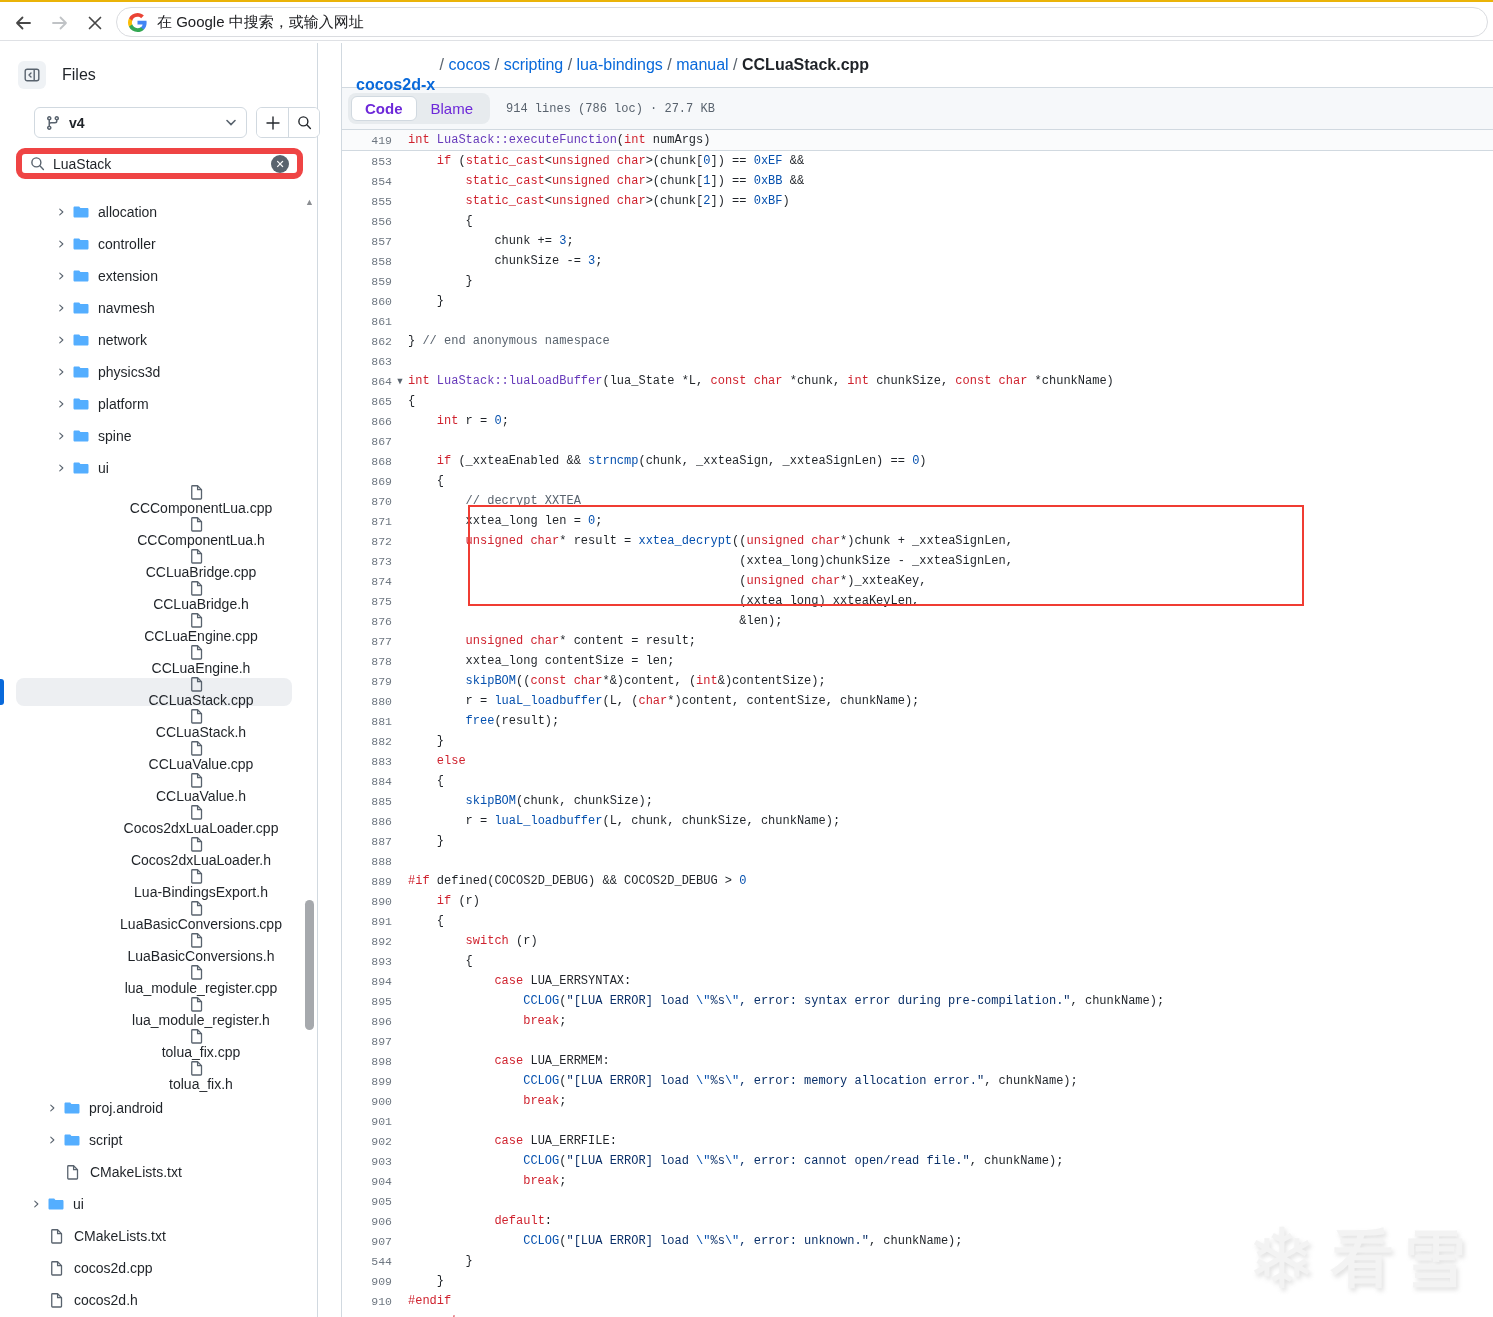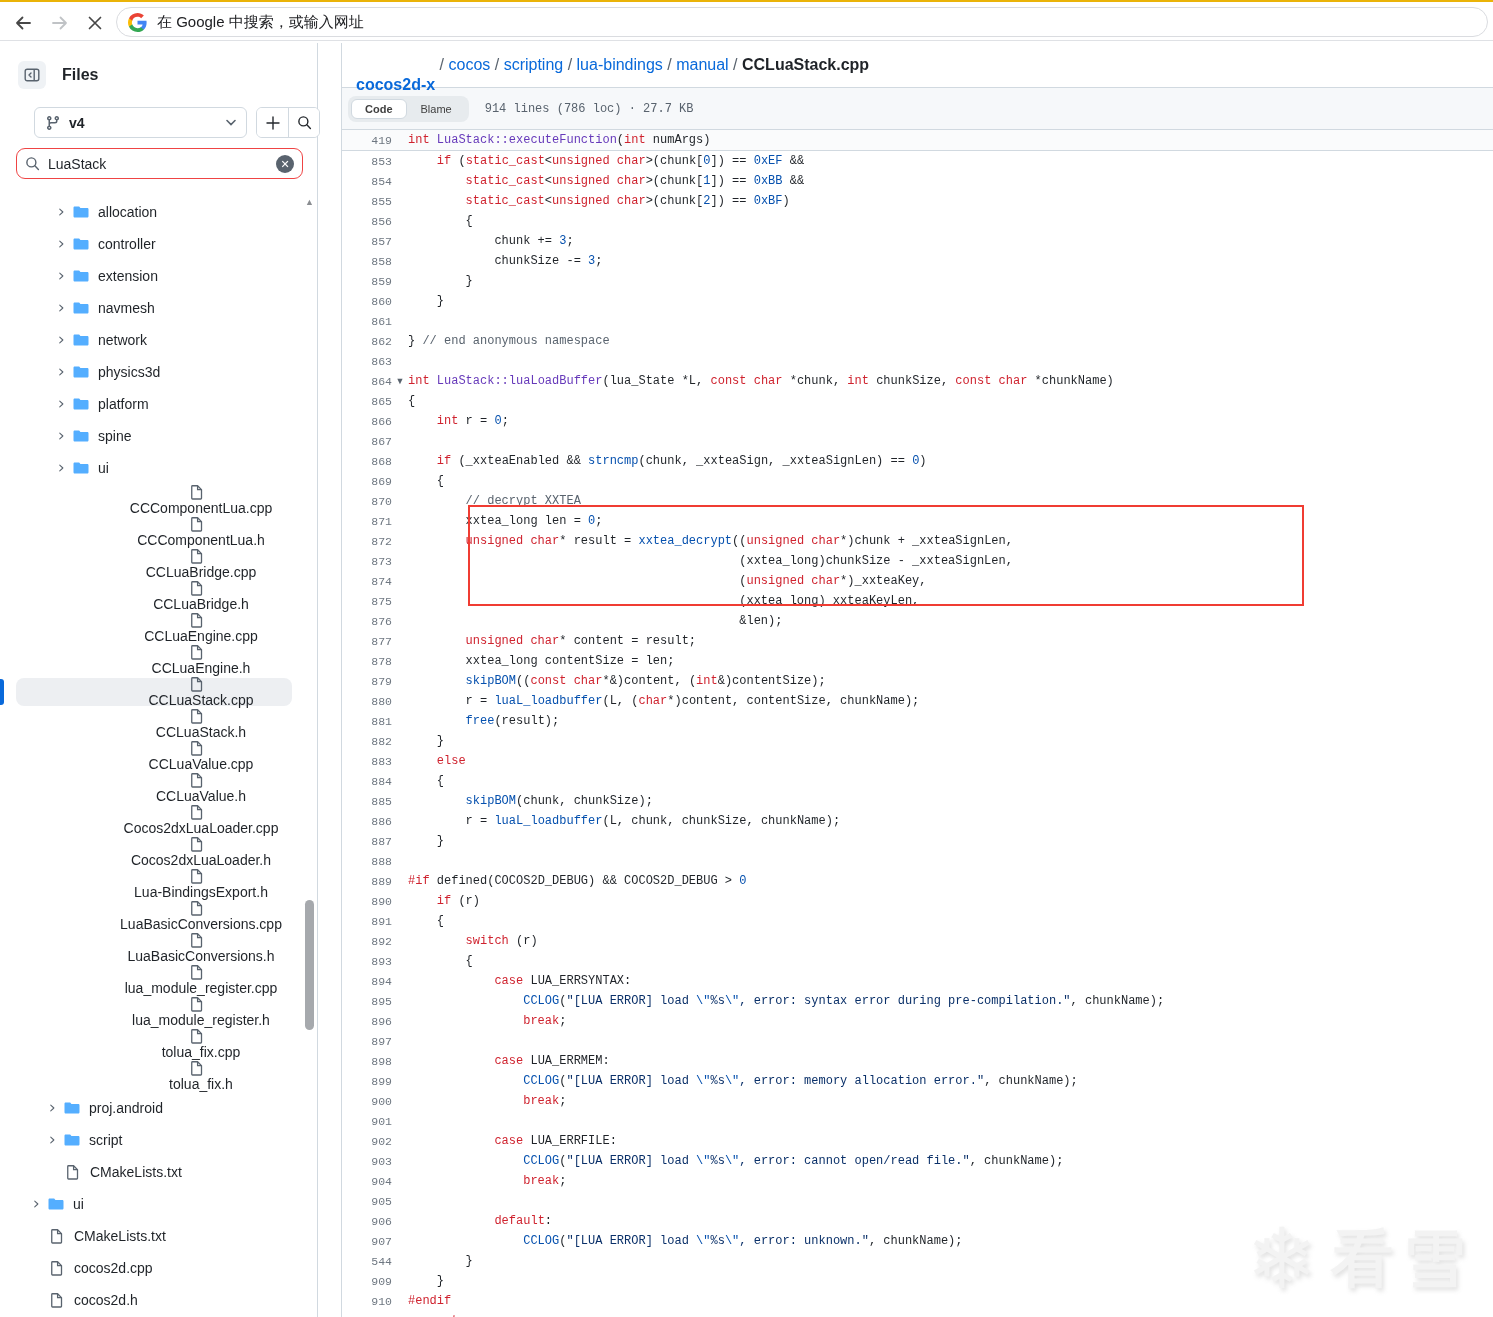--- a/index.html
+++ b/index.html
@@ -15,30 +15,30 @@
   .omnibox { position:absolute; left:116px; top:5px; width:1372px; height:30px; border:1px solid #dadce0;
              border-radius:15px; background:#fff; display:flex; align-items:center; padding-left:11px; }
   .omnibox .gtext { margin-left:10px; font-size:15px; color:#202124; }
 
   
   .sidebar { position:absolute; left:0; top:43px; width:318px; height:1274px; background:#fff;
              border-right:1px solid #d1d9e0; }
   .files-row { position:absolute; left:18px; top:18px; display:flex; align-items:center; gap:16px; }
   .panel-btn { width:28px; height:28px; background:#eff2f5; border-radius:6px; display:flex;
                align-items:center; justify-content:center; cursor:pointer; }
-  .files-title { font-size:16px; font-weight:bold; }
+  .files-title { font-size:16px; font-weight:normal; }
   .branch-row { position:absolute; left:34px; top:64px; height:31px; display:flex; }
   .branch-btn { width:213px; height:31px; border:1px solid #d1d9e0; border-radius:6px; display:flex;
                 align-items:center; padding:0 10px; gap:8px; cursor:pointer; background:#fff; }
   .branch-btn .lbl { font-size:14px; font-weight:bold; flex:1; }
   .mini-group { margin-left:9px; display:flex; border:1px solid #d1d9e0; border-radius:6px; overflow:hidden; }
   .mini-btn { width:31px; height:29px; display:flex; align-items:center; justify-content:center;
               background:#fff; cursor:pointer; font-size:16px; color:#25292e; }
   .mini-btn + .mini-btn { border-left:1px solid #d1d9e0; }
-  .search-row { position:absolute; left:16px; top:105px; width:287px; height:31px; border:1px solid #ef4444;
+  .search-row { position:absolute; left:16px; top:105px; width:287px; height:31px; border:6px solid #ef4444;
                 border-radius:9px; background:#fff; display:flex; align-items:center; padding:0 8px; }
   .search-row input { border:none; outline:none; flex:1; font-size:14px; margin-left:8px;
                       font-family:inherit; color:#1f2328; background:transparent; }
   .clear-btn { width:18px; height:18px; border-radius:50%; background:#59636e; color:#fff; font-size:11px;
                line-height:18px; text-align:center; font-weight:bold; cursor:pointer; }
 
   .tree { position:absolute; left:0; top:153px; width:304px; }
   .tree-row { height:32px; display:flex; align-items:center; position:relative; cursor:pointer;
               font-size:14px; }
   .tree-row .chev { width:10px; margin-right:7px; display:flex; color:#59636e; }
@@ -62,21 +62,21 @@
           border-left:1px solid #d1d9e0; }
   .crumbs { height:45px; display:flex; align-items:center; padding-left:14px; font-size:16px;
             border-bottom:1px solid #d1d9e0; white-space:pre; }
   .crumbs a { color:#0969da; text-decoration:none; cursor:pointer; }
   .crumbs .sep { color:#59636e; }
   .crumbs .first { font-weight:bold;margin-top:40px; }
   .crumbs .last { font-weight:bold; color:#1f2328; }
   .tabstrip { height:42px; background:#f6f8fa; border-bottom:1px solid #d1d9e0; display:flex;
               align-items:center; padding-left:6px; }
   .seg { background:#e7ebee; border-radius:8px; padding:3px; display:flex; align-items:center; }
-  .seg .tab { font-size:11px; padding:4px 14px; border-radius:6px; cursor:pointer; color:#404040; }
+  .seg .tab { font-size:15px; padding:4px 14px; border-radius:6px; cursor:pointer; color:#6d28d9; }
   .seg .tab.active { background:#fff; border:1px solid #d1d9e0; font-weight:bold; padding:3px 13px; }
   .filemeta { margin-left:16px; font-family:"Liberation Mono","DejaVu Sans Mono",monospace;
               font-size:12px; color:#59636e; }
 
   .codewrap { position:relative; }
   .code-row { display:flex; height:20px; align-items:center; }
   .code-row.sticky { background:#fafbfc; border-bottom:1px solid #d1d9e0; height:21px; }
   .ln { width:50px; text-align:right; color:#6e7781; font-family:"Liberation Mono","DejaVu Sans Mono",monospace;
         font-size:11.5px; flex:0 0 50px; cursor:pointer; }
   .gut { width:16px; flex:0 0 16px; text-align:center; color:#59636e; font-size:9px; line-height:20px; }

